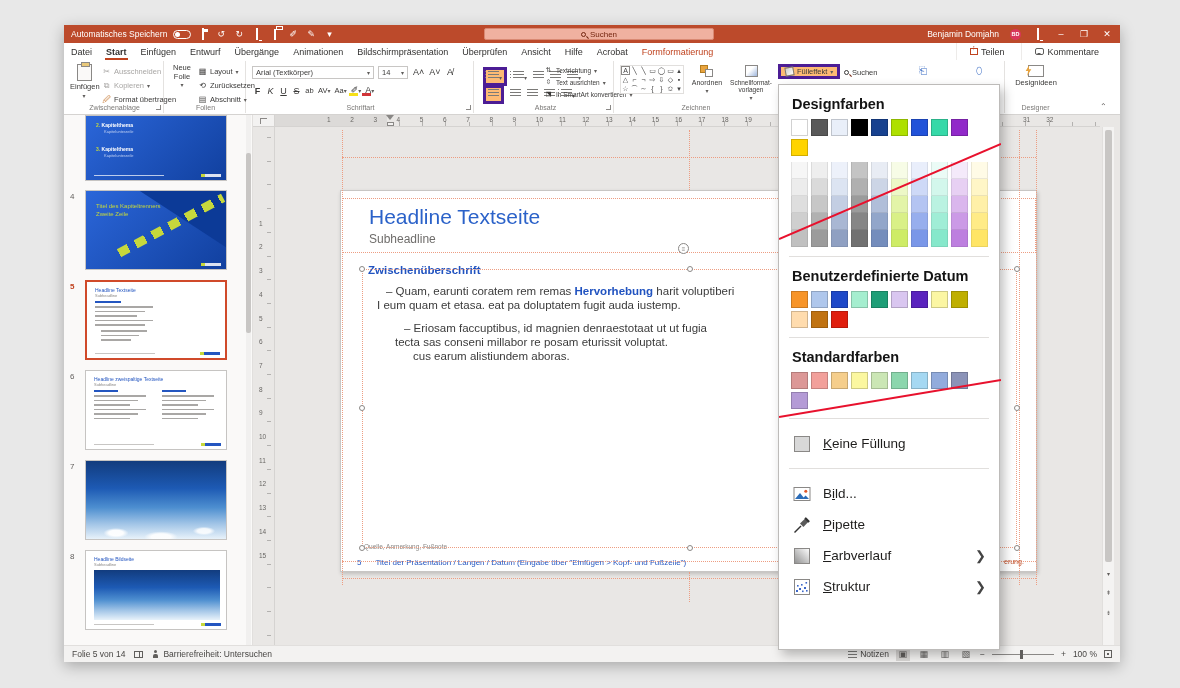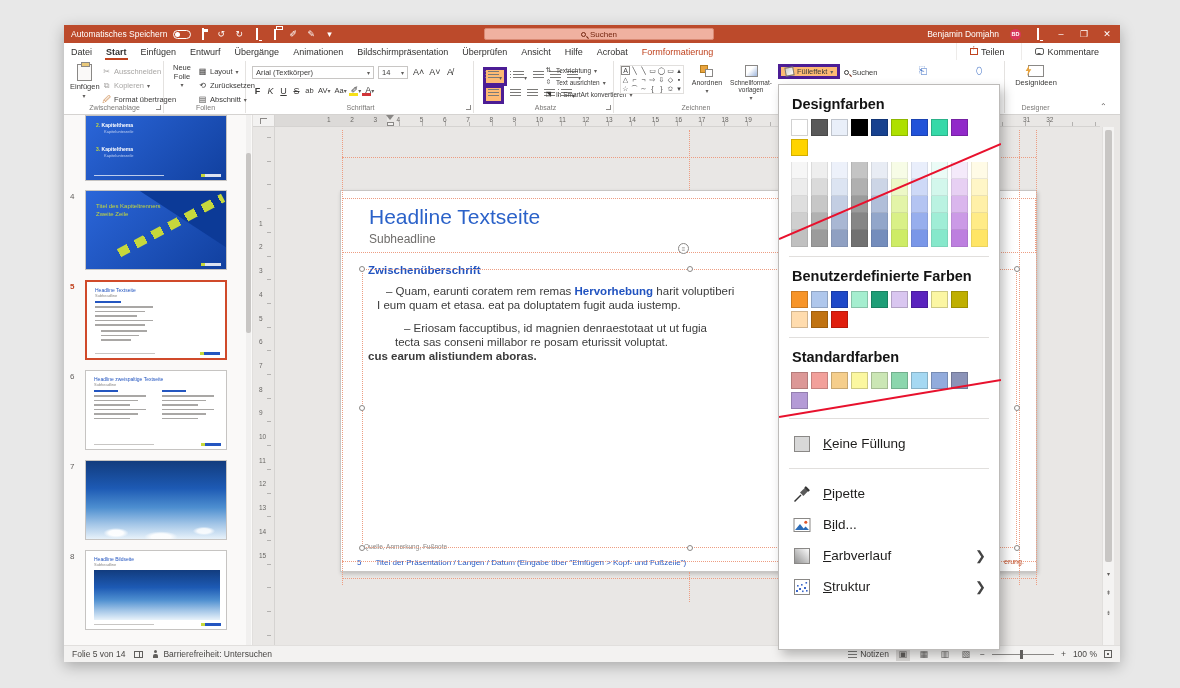--- a/index.html
+++ b/index.html
@@ -495,21 +495,21 @@
 
     <div class="slide">
       <div class="headline">Headline Textseite</div>
       <div class="subhead">Subheadline</div>
       <div class="body" id="slidebody">
             <div style="margin-left: 0px; margin-top: 0px;"><span class="b blue">Zwischenüberschrift</span></div>
             <div style="margin-left: 18px; margin-top: 7px;"><span>– Quam, earunti coratem rem remas </span><span class="b blue">Hervorhebung</span><span> harit voluptiberi</span></div>
             <div style="margin-left: 9px; margin-top: 0px;"><span>I eum quam et etasa. eat pa doluptatem fugit auda iustemp.</span></div>
             <div style="margin-left: 36px; margin-top: 9px;"><span>– Eriosam faccuptibus, id magnien denraestotaat ut ut fugia</span></div>
             <div style="margin-left: 27px; margin-top: 0px;"><span>tecta sas conseni millabor re posam eturissit voluptat.</span></div>
-            <div style="margin-top: 0px; font-weight: bold;"><span>cus earum alistiundem aboras.</span></div>
+            <div style="margin-left: 45px; margin-top: 0px;"><span>cus earum alistiundem aboras.</span></div>
           </div>
       <div class="footnote">Quelle, Anmerkung, Fußnote</div>
       <div class="sfooter">
             <span>5</span>
             <span>Titel der Präsentation / Langen / Datum (Eingabe über "Einfügen &gt; Kopf- und Fußzeile")</span>
           </div>
     </div>
 
     <div class="gv" style="left:89px;top:15px;height:455px"></div>
     <div class="gv" style="left:766px;top:15px;height:455px"></div>
@@ -626,21 +626,21 @@
           <span class="sw" style="background: rgb(143, 160, 194);"></span>
           <span class="sw" style="background: rgb(113, 113, 113);"></span>
           <span class="sw" style="background: rgb(116, 141, 188);"></span>
           <span class="sw" style="background: rgb(206, 236, 102);"></span>
           <span class="sw" style="background: rgb(122, 151, 232);"></span>
           <span class="sw" style="background: rgb(134, 232, 203);"></span>
           <span class="sw" style="background: rgb(189, 127, 223);"></span>
           <span class="sw" style="background: rgb(255, 229, 102);"></span>
         </div>
     <div class="mdiv"></div>
-    <div class="mh">Benutzerdefinierte Farben</div>
+    <div class="mh">Benutzerdefinierte Datum</div>
     <div class="srow" id="customrow" style="max-width:210px">
           <span class="sw" style="background: rgb(247, 148, 40);"></span>
           <span class="sw" style="background: rgb(175, 199, 236);"></span>
           <span class="sw" style="background: rgb(31, 73, 200);"></span>
           <span class="sw" style="background: rgb(165, 238, 207);"></span>
           <span class="sw" style="background: rgb(31, 158, 119);"></span>
           <span class="sw" style="background: rgb(217, 198, 240);"></span>
           <span class="sw" style="background: rgb(90, 35, 190);"></span>
           <span class="sw" style="background: rgb(251, 246, 163);"></span>
           <span class="sw" style="background: rgb(191, 175, 0);"></span>
@@ -666,33 +666,33 @@
     <div id="menuitems">
           <div class="mi">
             <span style="width: 20px; height: 20px;"><svg viewBox="0 0 20 20">
                 <rect x="2.5" y="2.5" width="15" height="15" fill="#D8D8D8" stroke="#8A8886"></rect>
               </svg></span>
             <span><u>K</u>eine Füllung</span>
           </div>
           <div class="mdiv"></div>
           <div class="mi">
             <span style="width: 20px; height: 20px;"><svg viewBox="0 0 20 20">
+                <rect x="2" y="3.5" width="16" height="13" fill="#fff" stroke="#8A8886"></rect>
+                <circle cx="13.8" cy="7.2" r="1.5" fill="#E0582B"></circle>
+                <path d="M3 15l5-6 3.6 4.4 2-2 3.4 3.6z" fill="#2B6CB8"></path>
+              </svg></span>
+            <span>B<u>i</u>ld...</span>
+          </div>
+          <div class="mi">
+            <span style="width: 20px; height: 20px;"><svg viewBox="0 0 20 20">
                 <path d="M2.5 17.5l6.5-6.5" stroke="#333" stroke-width="1.5" fill="none"></path>
                 <path d="M8 8.6l3.4 3.4 6-6.2-3.2-3.2z" fill="#5a5a5a"></path>
                 <path d="M13 2.8l4.2 4.2" stroke="#333" stroke-width="1.8"></path>
               </svg></span>
             <span><u>P</u>ipette</span>
-          </div>
-          <div class="mi">
-            <span style="width: 20px; height: 20px;"><svg viewBox="0 0 20 20">
-                <rect x="2" y="3.5" width="16" height="13" fill="#fff" stroke="#8A8886"></rect>
-                <circle cx="13.8" cy="7.2" r="1.5" fill="#E0582B"></circle>
-                <path d="M3 15l5-6 3.6 4.4 2-2 3.4 3.6z" fill="#2B6CB8"></path>
-              </svg></span>
-            <span>B<u>i</u>ld...</span>
           </div>
           <div class="mi">
             <span style="width: 20px; height: 20px;"><svg viewBox="0 0 20 20">
                 <defs>
                   <linearGradient id="gg" x1="0" y1="1" x2="1" y2="0">
                     <stop offset="0" stop-color="#8f8f8f"></stop>
                     <stop offset="1" stop-color="#ffffff"></stop>
                   </linearGradient>
                 </defs>
                 <rect x="2.5" y="2.5" width="15" height="15" fill="url(#gg)" stroke="#8A8886"></rect>

